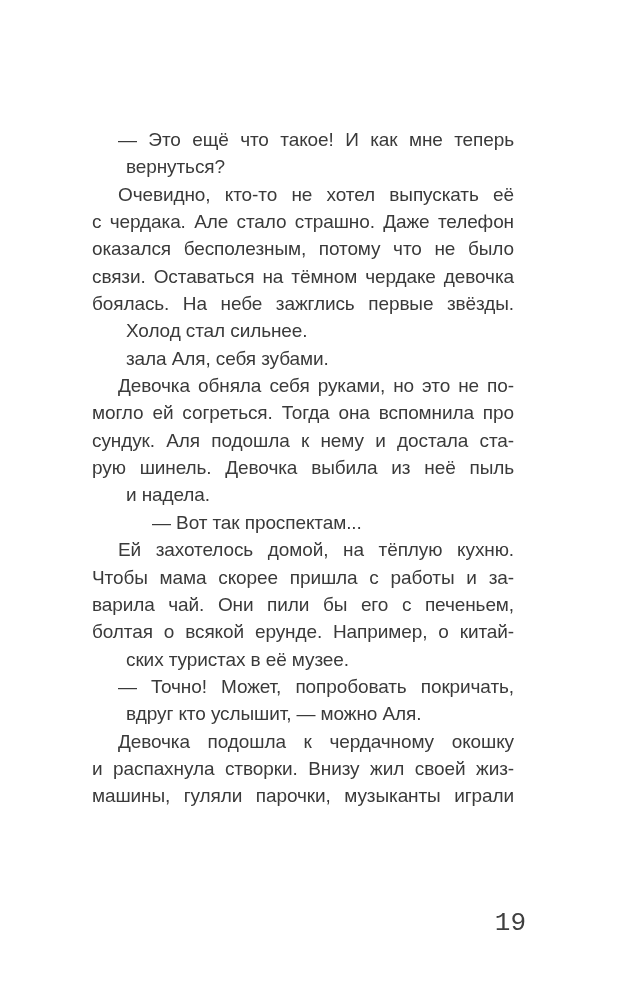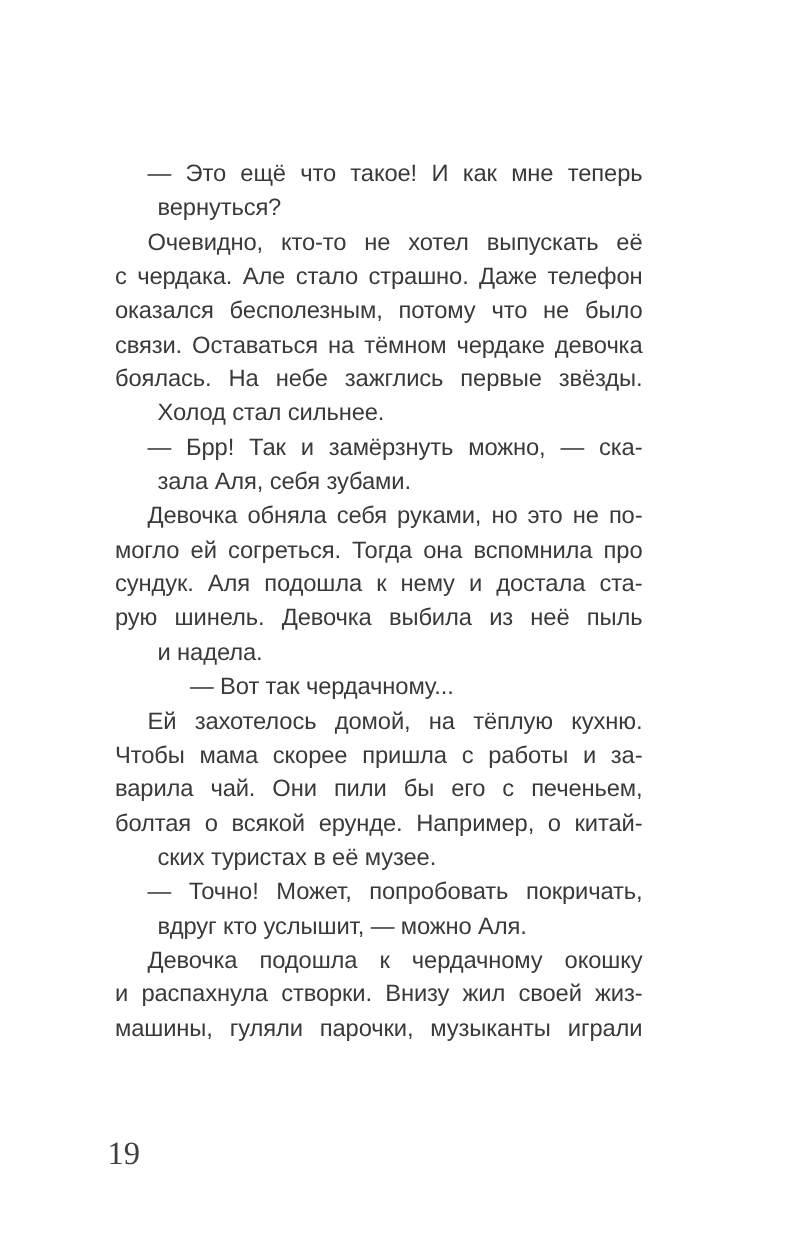--- a/index.html
+++ b/index.html
@@ -33,51 +33,50 @@
   }
   .line.indent {
     text-indent: 26px;
   }
   .line.para-end {
     text-align-last: left;
     margin-left: 34px;
   }
   .page-number {
     position: absolute;
-    left: 86px;
+    left: 104px;
     top: 908px;
     width: 422px;
-    text-align: left;
+    text-align: right;
     color: #3f3f3f;
-    font-family: Liberation Serif, serif;
+    font-family: Liberation Mono, monospace;
     font-size: 26px;
     line-height: 30px;
   }
 </style>
 </head>
 <body>
 
 <div class="page">
   <div class="text-block">
       <div class="line indent">— Это ещё что такое! И как мне теперь</div>
       <div class="line para-end">вернуться?</div>
       <div class="line indent">Очевидно, кто-то не хотел выпускать её</div>
       <div class="line">с чердака. Але стало страшно. Даже телефон</div>
       <div class="line">оказался бесполезным, потому что не было</div>
       <div class="line">связи. Оставаться на тёмном чердаке девочка</div>
       <div class="line">боялась. На небе зажглись первые звёзды.</div>
       <div class="line para-end">Холод стал сильнее.</div>
-      <div class="line indent">— Брр! Так и замёрзнуть можно, — ска-</div>
       <div class="line para-end">зала Аля, себя зубами.</div>
       <div class="line indent">Девочка обняла себя руками, но это не по-</div>
       <div class="line">могло ей согреться. Тогда она вспомнила про</div>
       <div class="line">сундук. Аля подошла к нему и достала ста-</div>
       <div class="line">рую шинель. Девочка выбила из неё пыль</div>
       <div class="line para-end">и надела.</div>
-      <div class="line indent para-end">— Вот так чердачному...</div>
+      <div class="line indent para-end">— Вот так проспектам...</div>
       <div class="line indent">Ей захотелось домой, на тёплую кухню.</div>
       <div class="line">Чтобы мама скорее пришла с работы и за-</div>
       <div class="line">варила чай. Они пили бы его с печеньем,</div>
       <div class="line">болтая о всякой ерунде. Например, о китай-</div>
       <div class="line para-end">ских туристах в её музее.</div>
       <div class="line indent">— Точно! Может, попробовать покричать,</div>
       <div class="line para-end">вдруг кто услышит, — можно Аля.</div>
       <div class="line indent">Девочка подошла к чердачному окошку</div>
       <div class="line">и распахнула створки. Внизу жил своей жиз-</div>
       <div class="line">машины, гуляли парочки, музыканты играли</div>

